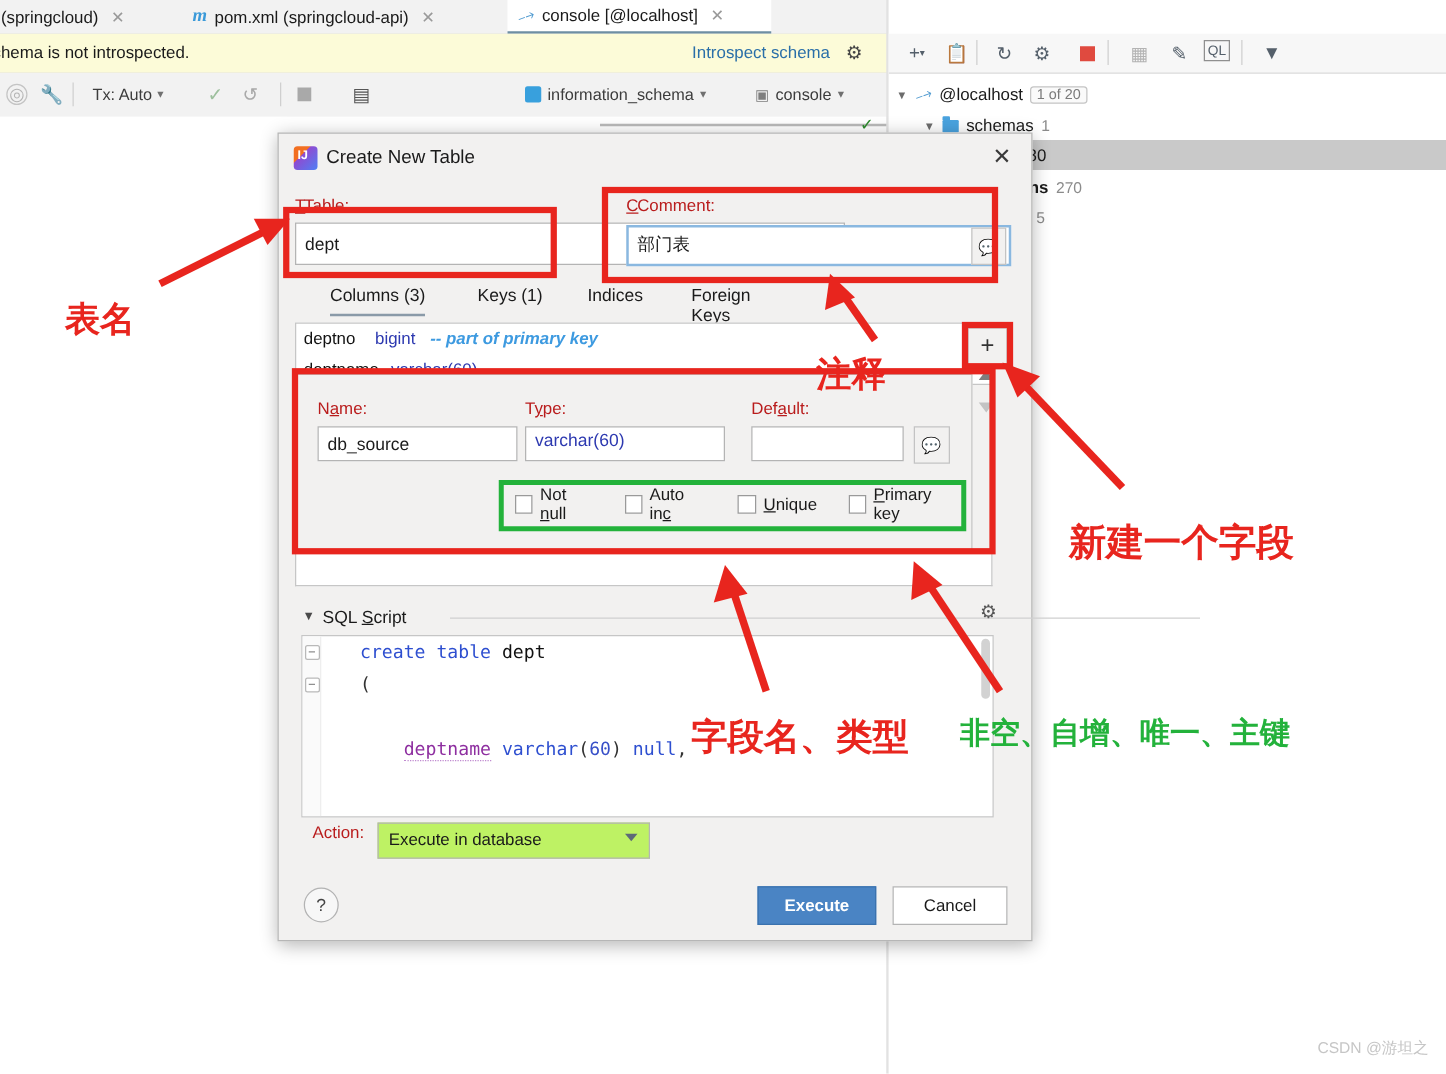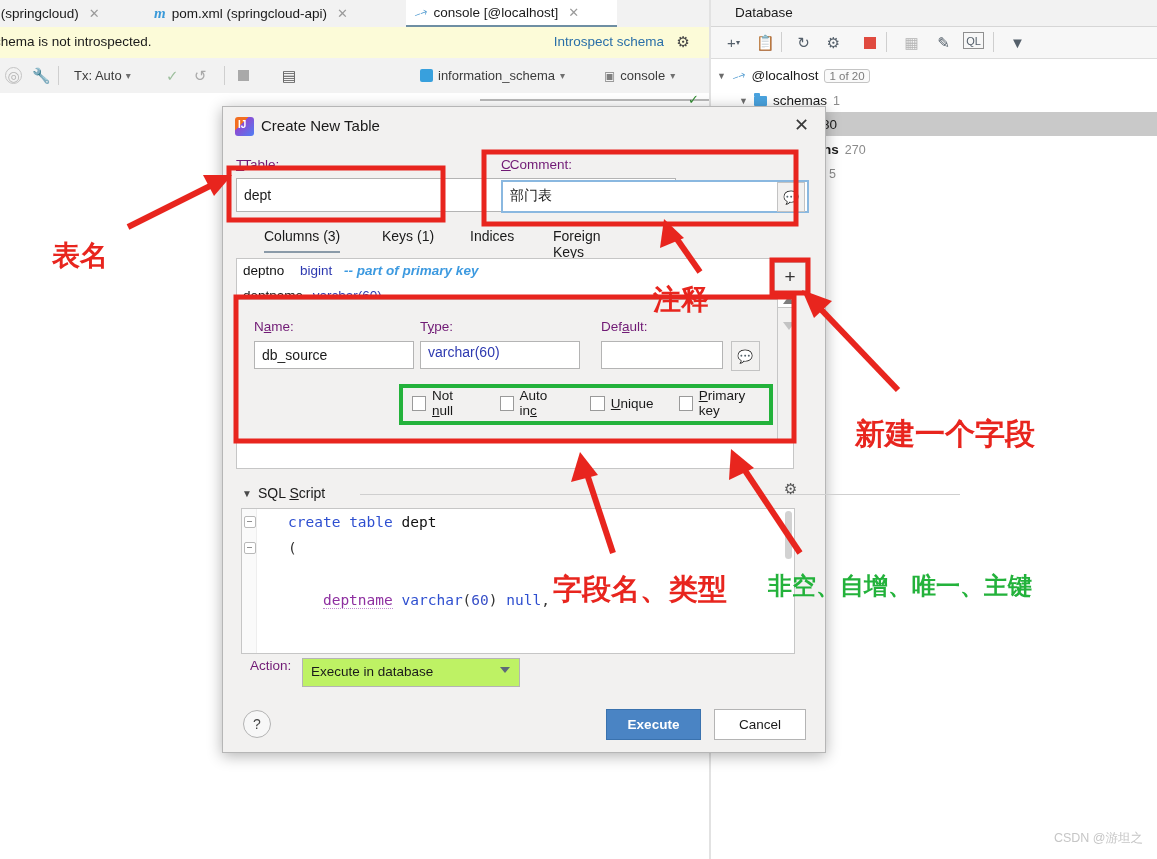--- a/index.html
+++ b/index.html
@@ -55,21 +55,21 @@
 
   
   #dialog{left:222px;top:106px;width:602px;height:645px;background:#f2f1f0;border:1px solid #b6b6b6;box-shadow:0 3px 14px rgba(0,0,0,.30);}
   #dlgtitle{position:absolute;left:0;top:0;width:602px;height:38px;}
   #dlgtitle .ico{position:absolute;left:12px;top:10px;width:19px;height:19px;border-radius:3px;
         background:linear-gradient(135deg,#f26f21 0%,#f26f21 35%,#8f4bd1 36%,#4e7ff5 100%);}
   #dlgtitle .ico:after{content:"IJ";position:absolute;left:3px;top:2px;font-size:10px;color:#fff;font-weight:bold;}
   #dlgtitle .t{position:absolute;left:38px;top:10px;font-size:15px;color:#1a1a1a;}
   #dlgclose{position:absolute;right:16px;top:9px;font-size:18px;color:#3a3a3a;line-height:1;}
 
-  .lbl{font-size:13.5px;color:#701a75;}
+  .lbl{font-size:13.5px;color:#b91c1c;}
   .ul{text-decoration:underline;}
   .inp{box-sizing:border-box;border:1px solid #b4b4b4;background:#fff;font-family:inherit;font-size:14px;
        color:#1a1a1a;padding:2px 7px;outline:none;}
   .inp.focus{border:2px solid #8ab8e0;}
 
   #tabsrow{position:absolute;left:248px;top:228px;width:340px;height:30px;}
   .dtab{position:absolute;top:0;font-size:14px;color:#1a1a1a;padding-bottom:7px;}
   .dtab.sel{border-bottom:2px solid #8a9aa8;}
 
   #collist{position:absolute;left:236px;top:258px;width:556px;height:48px;background:#fff;border:1px solid #c6c6c6;overflow:hidden;}
@@ -188,23 +188,20 @@
       <span class="cav">▾</span>
   </div>
 </div>
 
 <div class="abs" id="editorbody"></div>
 <div class="abs" id="editline"></div>
 <div class="abs" id="checkok">✓</div>
 <div class="abs" id="vsplit"></div>
 
 <div class="abs" id="dbpanel">
-  <div class="abs" id="dbtitle">
-    <span>Database</span>
-  </div>
   <div class="abs" id="dbtools">
     <div class="dbic" style="left:12px;">+<span style="font-size:8px;">▾</span></div>
     <div class="dbic" style="left:44px;color:#b9b9b9;">📋</div>
     <div class="sep" style="left:70px;top:5px;height:20px;"></div>
     <div class="dbic" style="left:82px;">↻</div>
     <div class="dbic" style="left:112px;">⚙</div>
     <div class="dbic" style="left:148px;">
         <span style="width:12px;height:12px;background:#e04a3f;display:inline-block;"></span>
       </div>
     <div class="sep" style="left:175px;top:5px;height:20px;"></div>

